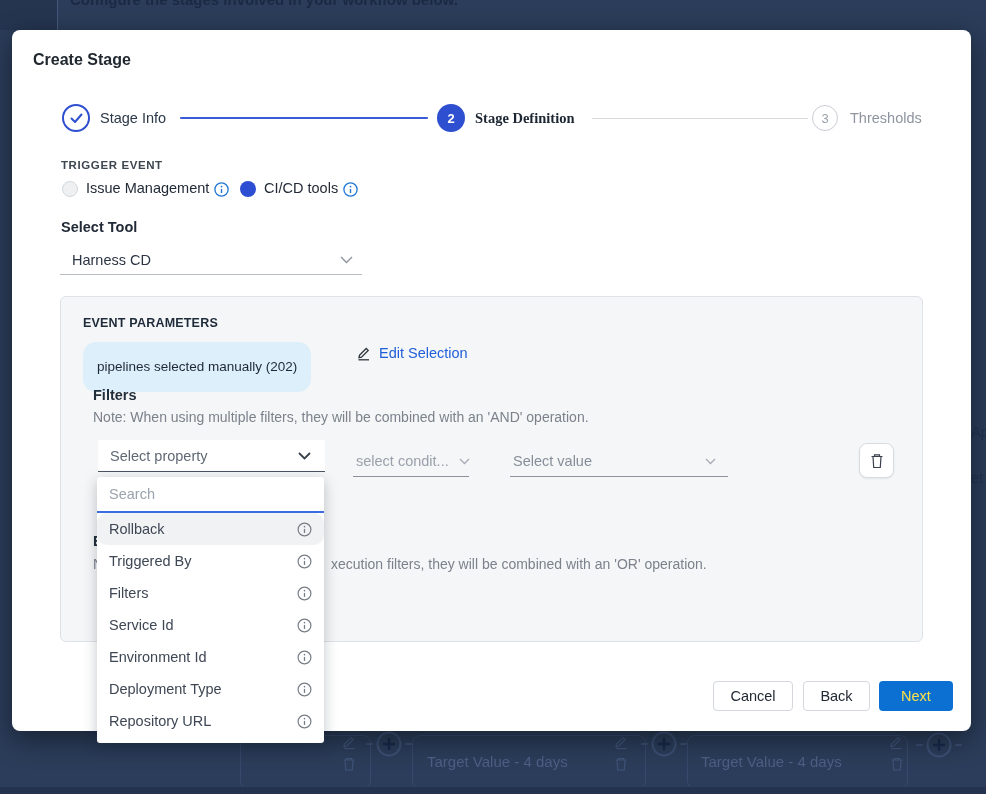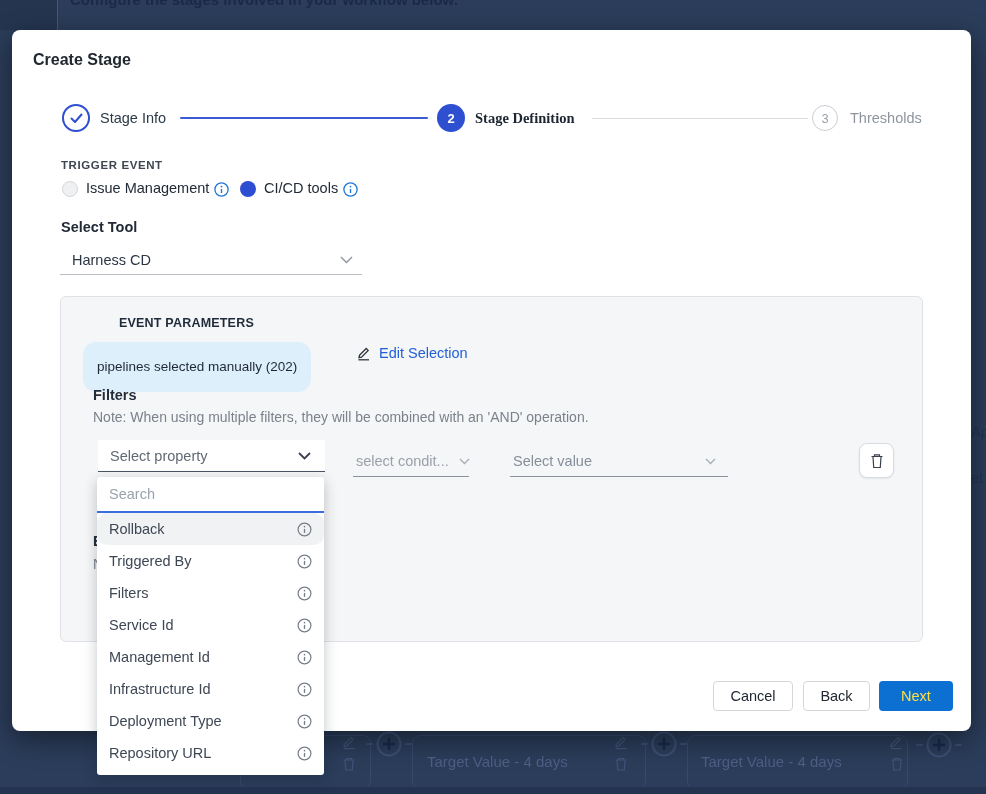--- a/index.html
+++ b/index.html
@@ -51,21 +51,21 @@
 
   
   #selecttool-label{left:49px;top:189px;font-size:14.5px;font-weight:bold;color:#212a36;}
   #tool-value{left:60px;top:222px;font-size:14.5px;color:#2c3543;}
   #tool-chevron{left:328px;top:226px;}
   #tool-underline{left:48px;top:244px;width:302px;height:1px;background:#b8bdc4;}
 
   
   #panel{left:48px;top:266px;width:861px;height:344px;background:#f5f6f7;
          border:1px solid #dfe2e6;border-radius:6px;}
-  #ep-heading{left:22px;top:19px;font-size:12.5px;font-weight:bold;letter-spacing:.2px;color:#1f2b3a;margin-left:36px;}
+  #ep-heading{left:22px;top:19px;font-size:12.5px;font-weight:bold;letter-spacing:.2px;color:#1f2b3a;}
   #ep-chip{left:22px;top:45px;height:26px;line-height:26px;padding:12px 14px;background:#ddeffa;
            border-radius:13px;font-size:13.5px;color:#1e2936;}
   #edit-link{left:295px;top:48px;display:flex;align-items:center;gap:7px;cursor:pointer;}
   #edit-link span{font-size:14.5px;font-weight:500;color:#2160d8;}
   #filters-heading{left:32px;top:90px;font-size:14.5px;font-weight:bold;color:#232e3b;}
   #filters-note{left:32px;top:112px;font-size:14px;color:#7b828c;}
 
   #prop-trigger{left:37px;top:143px;width:227px;height:32px;background:#fff;box-sizing:border-box;
                 border-bottom:1px solid #4b5462;display:flex;align-items:center;justify-content:space-between;
                 padding:0 14px 0 12px;cursor:pointer;}
@@ -235,20 +235,21 @@
         </svg>
       <div class="abs" id="val-underline"></div>
       <div class="abs" id="trash-btn">
         <svg width="14" height="16" viewBox="0 0 14 16">
             <path d="M1.5 3.5h11M4.5 3.5V1.8h5v1.7M3 3.5l.7 11h6.6l.7-11" fill="none" stroke="#3a414d" stroke-width="1.2"></path>
           </svg>
       </div>
 
       <div class="abs nowrap" id="exec-e">E</div>
       <div class="abs nowrap" id="exec-n">N</div>
+      <div class="abs nowrap" id="exec-right">xecution filters, they will be combined with an 'OR' operation.</div>
     </div>
 
     <button class="abs btn btn-secondary" id="btn-cancel">Cancel</button>
     <button class="abs btn btn-secondary" id="btn-back">Back</button>
     <button class="abs btn" id="btn-next">Next</button>
   </div>
 
   <div class="abs" id="dropdown">
     <div id="dd-search-row">
       <input id="dd-search" type="text" placeholder="Search" style="">
@@ -279,29 +280,21 @@
     </div>
     <div class="dd-item">
       <span>Service Id</span>
       <svg width="15" height="15" viewBox="0 0 15 15">
           <circle cx="7.5" cy="7.5" r="6.4" fill="none" stroke="#777d86" stroke-width="1.2"></circle>
           <circle cx="7.5" cy="4.6" r="0.85" fill="#777d86"></circle>
           <line x1="7.5" y1="6.9" x2="7.5" y2="10.9" stroke="#777d86" stroke-width="1.3"></line>
         </svg>
     </div>
     <div class="dd-item">
-      <span>Management Id</span>
-      <svg width="15" height="15" viewBox="0 0 15 15">
-          <circle cx="7.5" cy="7.5" r="6.4" fill="none" stroke="#777d86" stroke-width="1.2"></circle>
-          <circle cx="7.5" cy="4.6" r="0.85" fill="#777d86"></circle>
-          <line x1="7.5" y1="6.9" x2="7.5" y2="10.9" stroke="#777d86" stroke-width="1.3"></line>
-        </svg>
-    </div>
-    <div class="dd-item">
-      <span>Infrastructure Id</span>
+      <span>Environment Id</span>
       <svg width="15" height="15" viewBox="0 0 15 15">
           <circle cx="7.5" cy="7.5" r="6.4" fill="none" stroke="#777d86" stroke-width="1.2"></circle>
           <circle cx="7.5" cy="4.6" r="0.85" fill="#777d86"></circle>
           <line x1="7.5" y1="6.9" x2="7.5" y2="10.9" stroke="#777d86" stroke-width="1.3"></line>
         </svg>
     </div>
     <div class="dd-item">
       <span>Deployment Type</span>
       <svg width="15" height="15" viewBox="0 0 15 15">
           <circle cx="7.5" cy="7.5" r="6.4" fill="none" stroke="#777d86" stroke-width="1.2"></circle>

